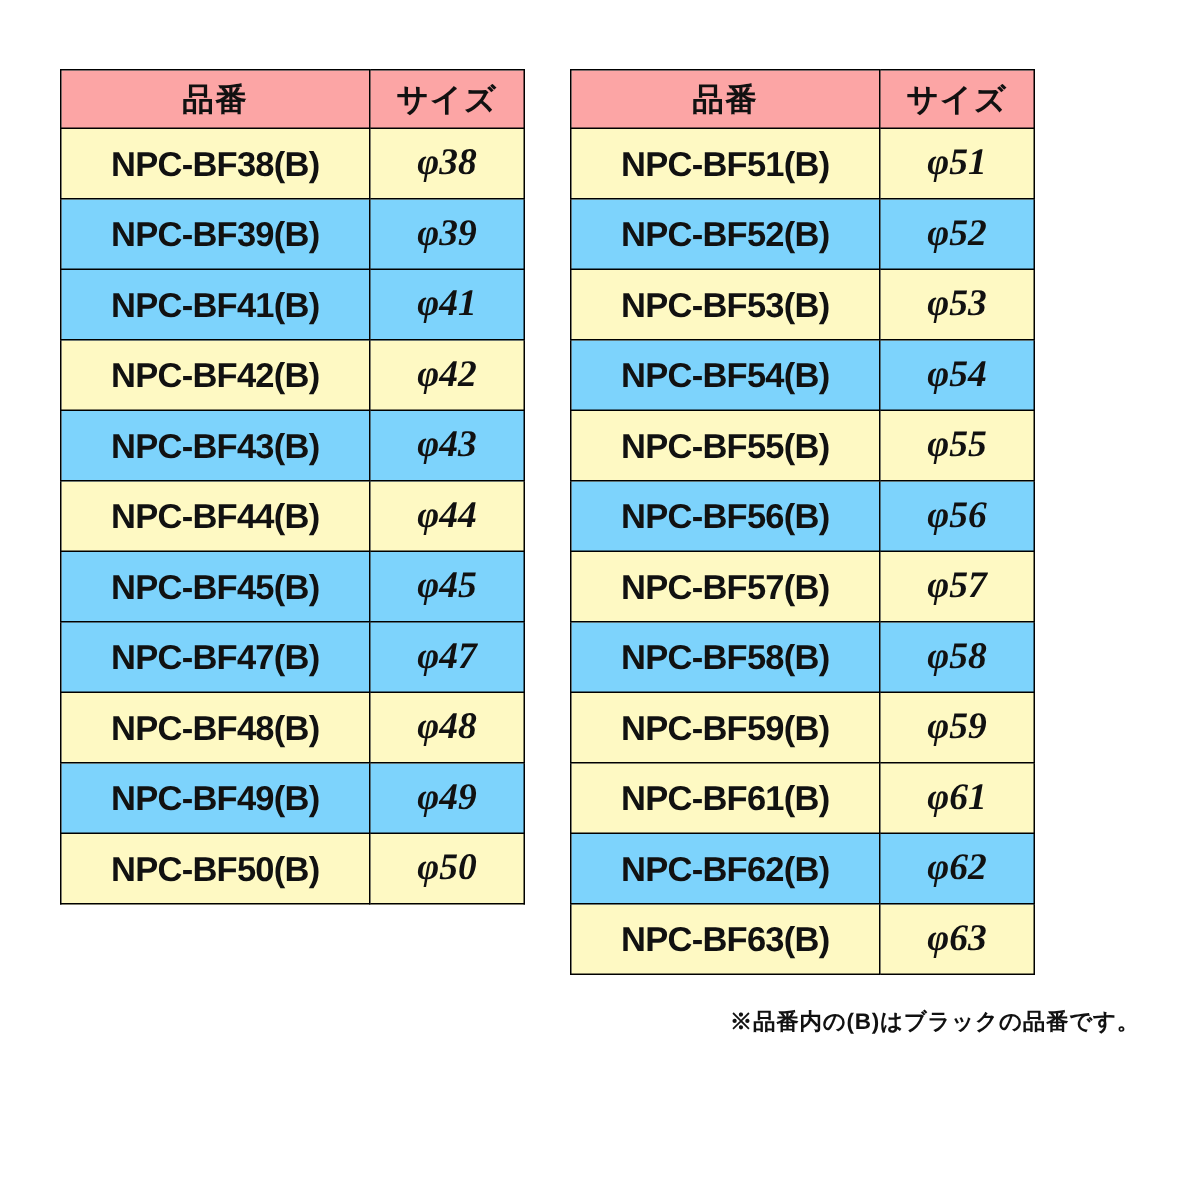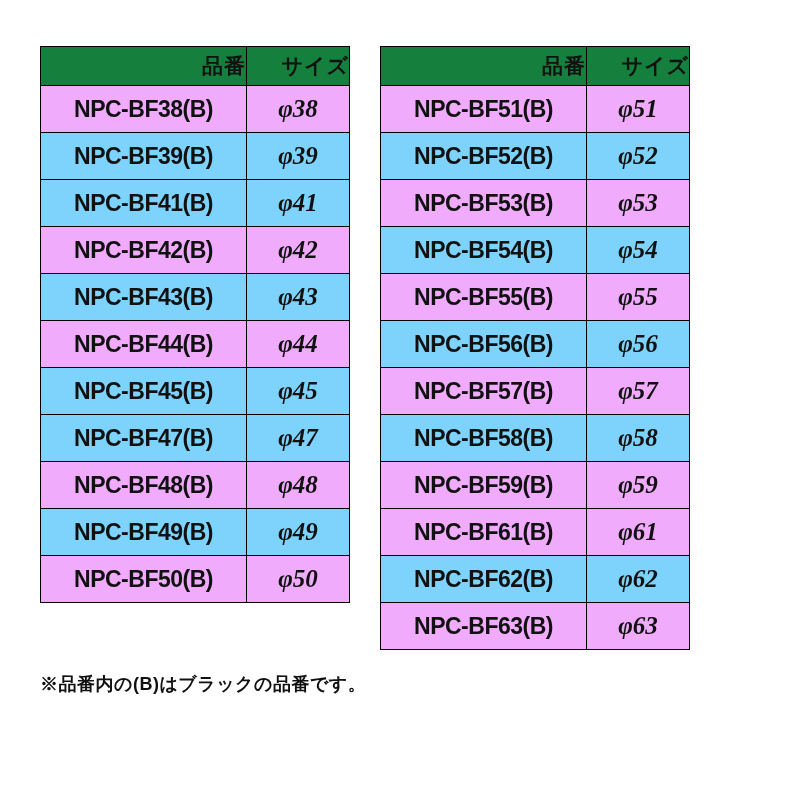--- a/index.html
+++ b/index.html
@@ -36,49 +36,49 @@
     border: 1px solid #000000;
     padding: 0;
     height: 46px;
     vertical-align: middle;
     text-align: center;
     font-weight: bold;
   }
   .col-part { width: 205px; }
   .col-size { width: 102px; }
   table.spec thead th {
-    background: #15803d;
+    background: #fca5a5;
     font-size: 21px;
     letter-spacing: 1px;
     height: 38px;
-    text-align: right;
   }
   td.part {
     font-size: 23px;
     letter-spacing: -0.5px;
     font-weight: bold;
   }
   td.size {
     font-size: 25px;
     font-weight: bold;
     font-style: italic;
     font-family: "Liberation Serif", serif;
   }
   tr.alt td {
     background: #7dd3fc;
   }
   tr.plain td {
-    background: #f0abfc;
+    background: #fef9c3;
   }
   .note {
     margin-top: 22px;
-    font-size: 18px;
+    font-size: 15px;
     font-weight: bold;
     letter-spacing: 0.5px;
     color: #111111;
+    text-align: right;
   }
 </style>
 </head>
 <body>
 
 <div class="page">
 
   <div class="tables-row">
 
     <table class="spec">

